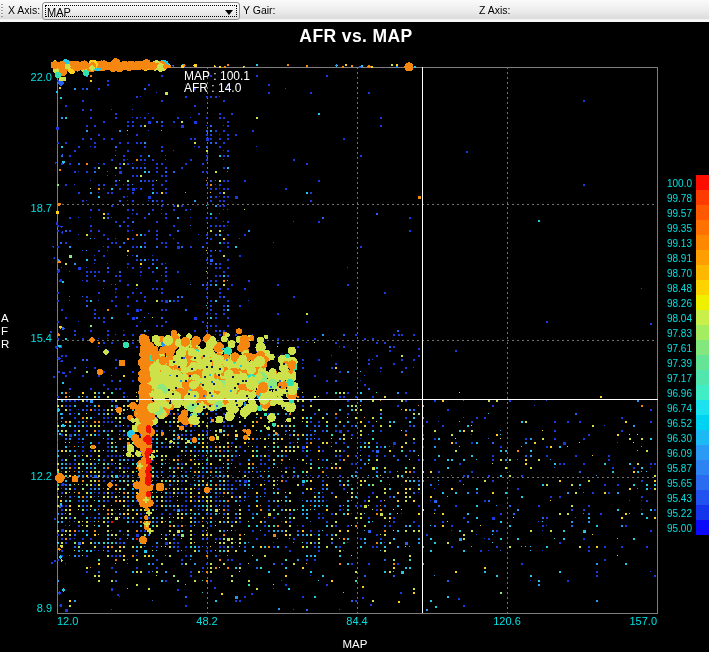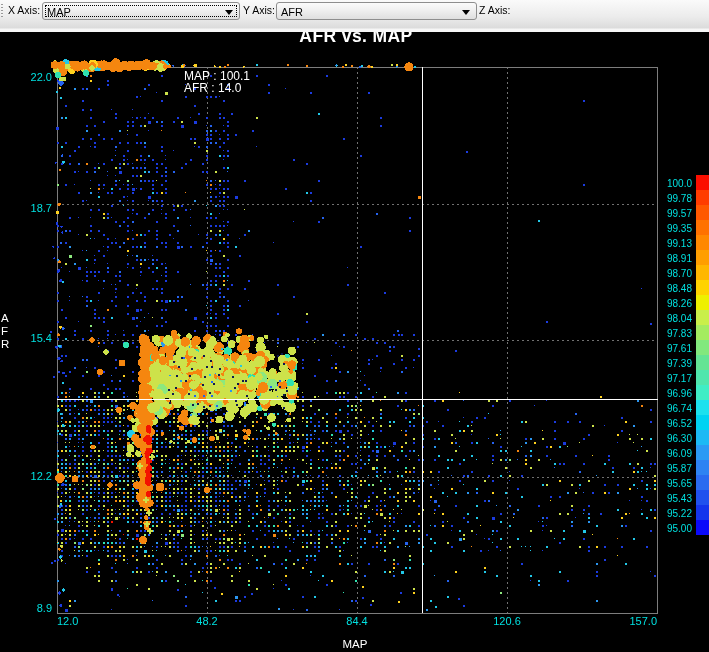--- a/index.html
+++ b/index.html
@@ -2,21 +2,21 @@
 <html><head><meta charset="utf-8"><style>
 html,body{margin:0;padding:0;background:#000;width:709px;height:652px;overflow:hidden}
 body{font-family:"Liberation Sans",sans-serif}
 svg text{font-family:"Liberation Sans",sans-serif}
 .ti{fill:#fff;font-size:17.5px;font-weight:bold;letter-spacing:.4px}
 .tt{fill:#fff;font-size:12px}
 .ax{fill:#00e0e0;font-size:11px}
 .lg{fill:#00e0e0;font-size:10px}
 .wt{fill:#fff;font-size:11.5px}
 #chart{position:absolute;left:0;top:0}
-#tb{position:absolute;left:0;top:0;width:709px;height:32px;background:linear-gradient(#fafafa,#ececec 55%,#dcdcdc 92%,#fdfdfd);border-bottom:2px solid #f6f6f6;box-sizing:border-box}
+#tb{position:absolute;left:0;top:0;width:709px;height:22px;background:linear-gradient(#fafafa,#ececec 55%,#dcdcdc 92%,#fdfdfd);border-bottom:2px solid #f6f6f6;box-sizing:border-box}
 .lab{position:absolute;top:4px;font-size:10.5px;color:#000}
 .cb{position:absolute;top:2px;height:18px;border:1px solid #8e8e8e;border-radius:3px;background:linear-gradient(#fbfbfb,#f1f1f1 40%,#dfdfdf);box-sizing:border-box}
 .cb span{position:absolute;left:4px;top:3px;font-size:11px;color:#000}
 .cb i{position:absolute;right:6px;top:7px;width:0;height:0;border-left:4.5px solid transparent;border-right:4.5px solid transparent;border-top:5px solid #000}
 #focus{position:absolute;left:2px;top:2px;right:2px;bottom:2px;border:1px dotted #000}
 #grip{position:absolute;left:1px;top:4px;width:3px;height:13px;background-image:repeating-linear-gradient(#9a9a9a 0 1px,#f5f5f5 1px 2px,transparent 2px 3px);width:2px}
 </style></head><body>
 <div id="chart"><svg width="709" height="652" viewBox="0 0 709 652" shape-rendering="crispEdges">
 <rect width="709" height="652" fill="#000"></rect>
 <g stroke="#717171" stroke-dasharray="1.5 3.5">
@@ -1416,18 +1416,14 @@
       </g>
 </svg></div>
 <div id="tb">
 <div id="grip"></div>
 <span class="lab" style="left:8px">X Axis:</span>
 <div class="cb" style="left:42px;width:198px">
       <div id="focus"></div>
       <span>MAP</span>
       <i></i>
     </div>
-<span class="lab" style="left:243px">Y Axis:</span>
-<div class="cb" style="left:276px;width:201px">
-      <span>AFR</span>
-      <i></i>
-    </div>
+<span class="lab" style="left:243px">Y Gair:</span>
 <span class="lab" style="left:479px">Z Axis:</span>
 </div>
 </body></html>

